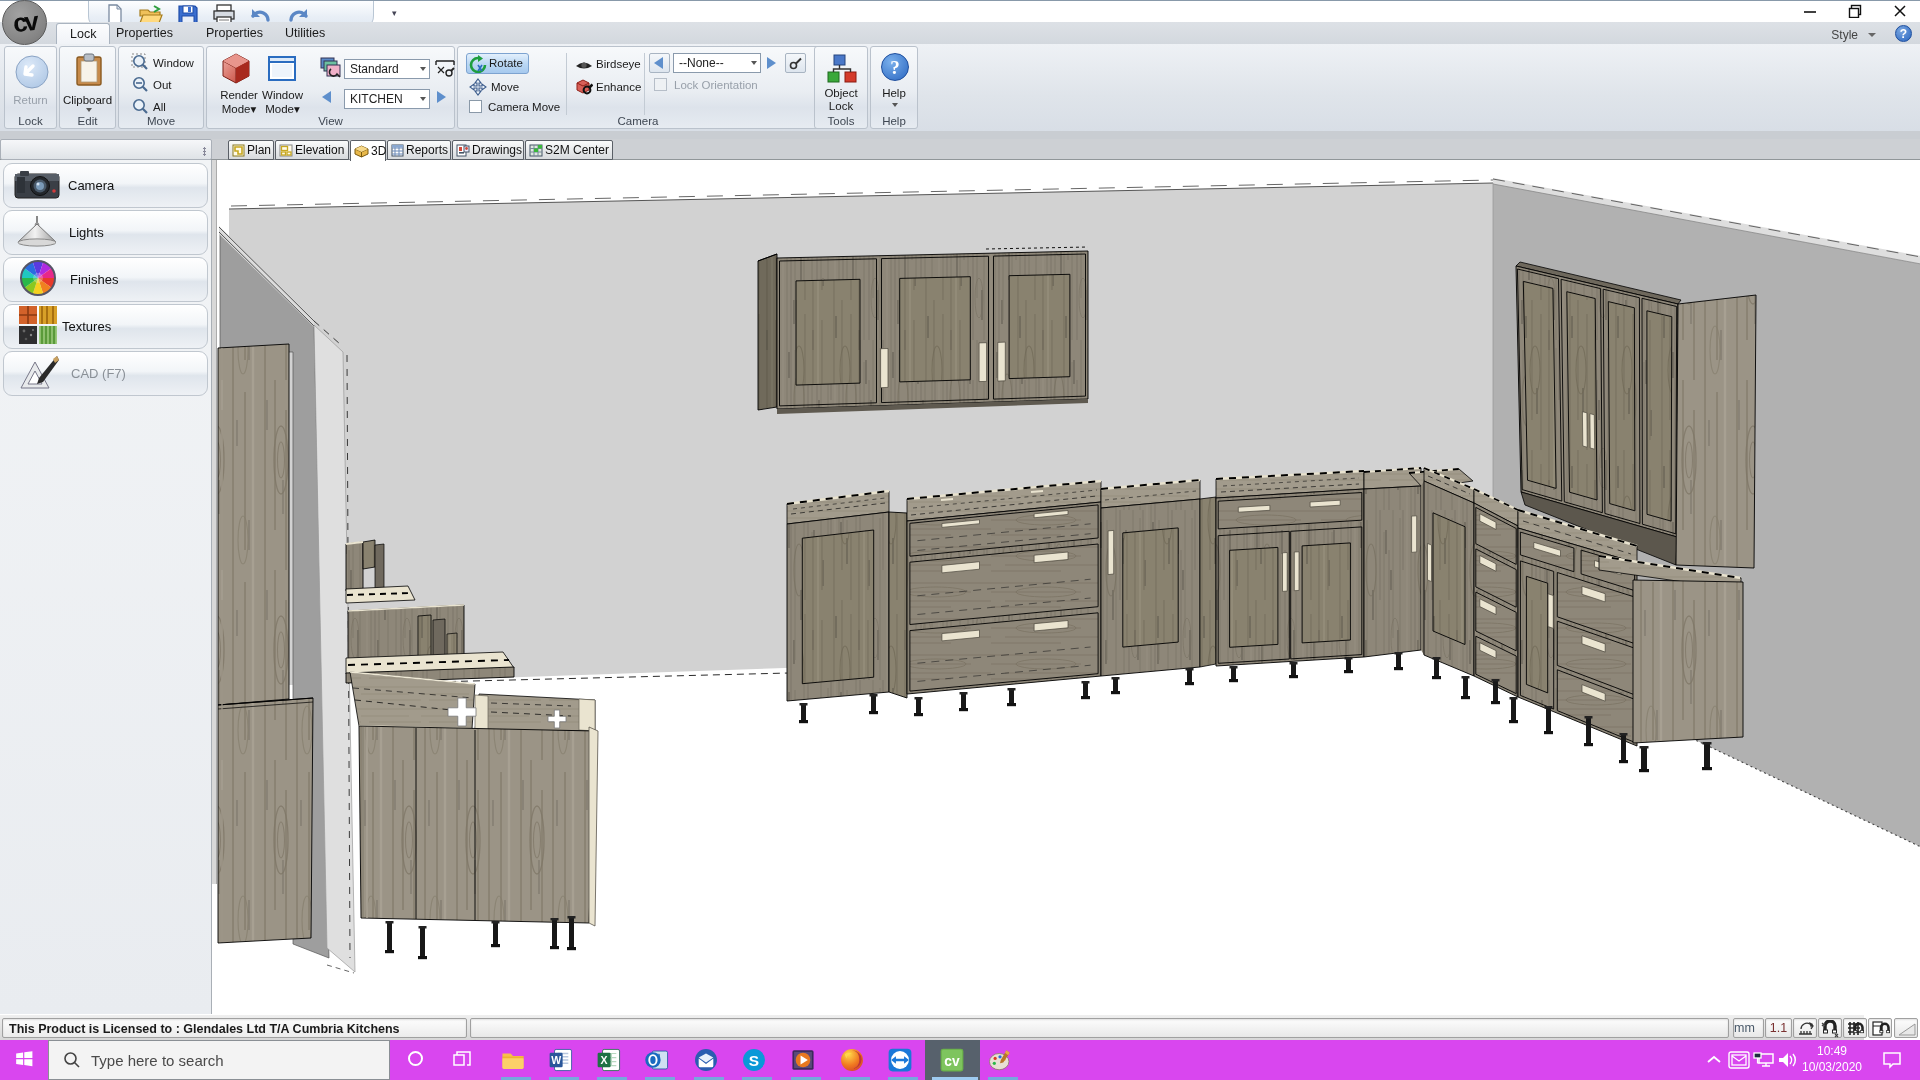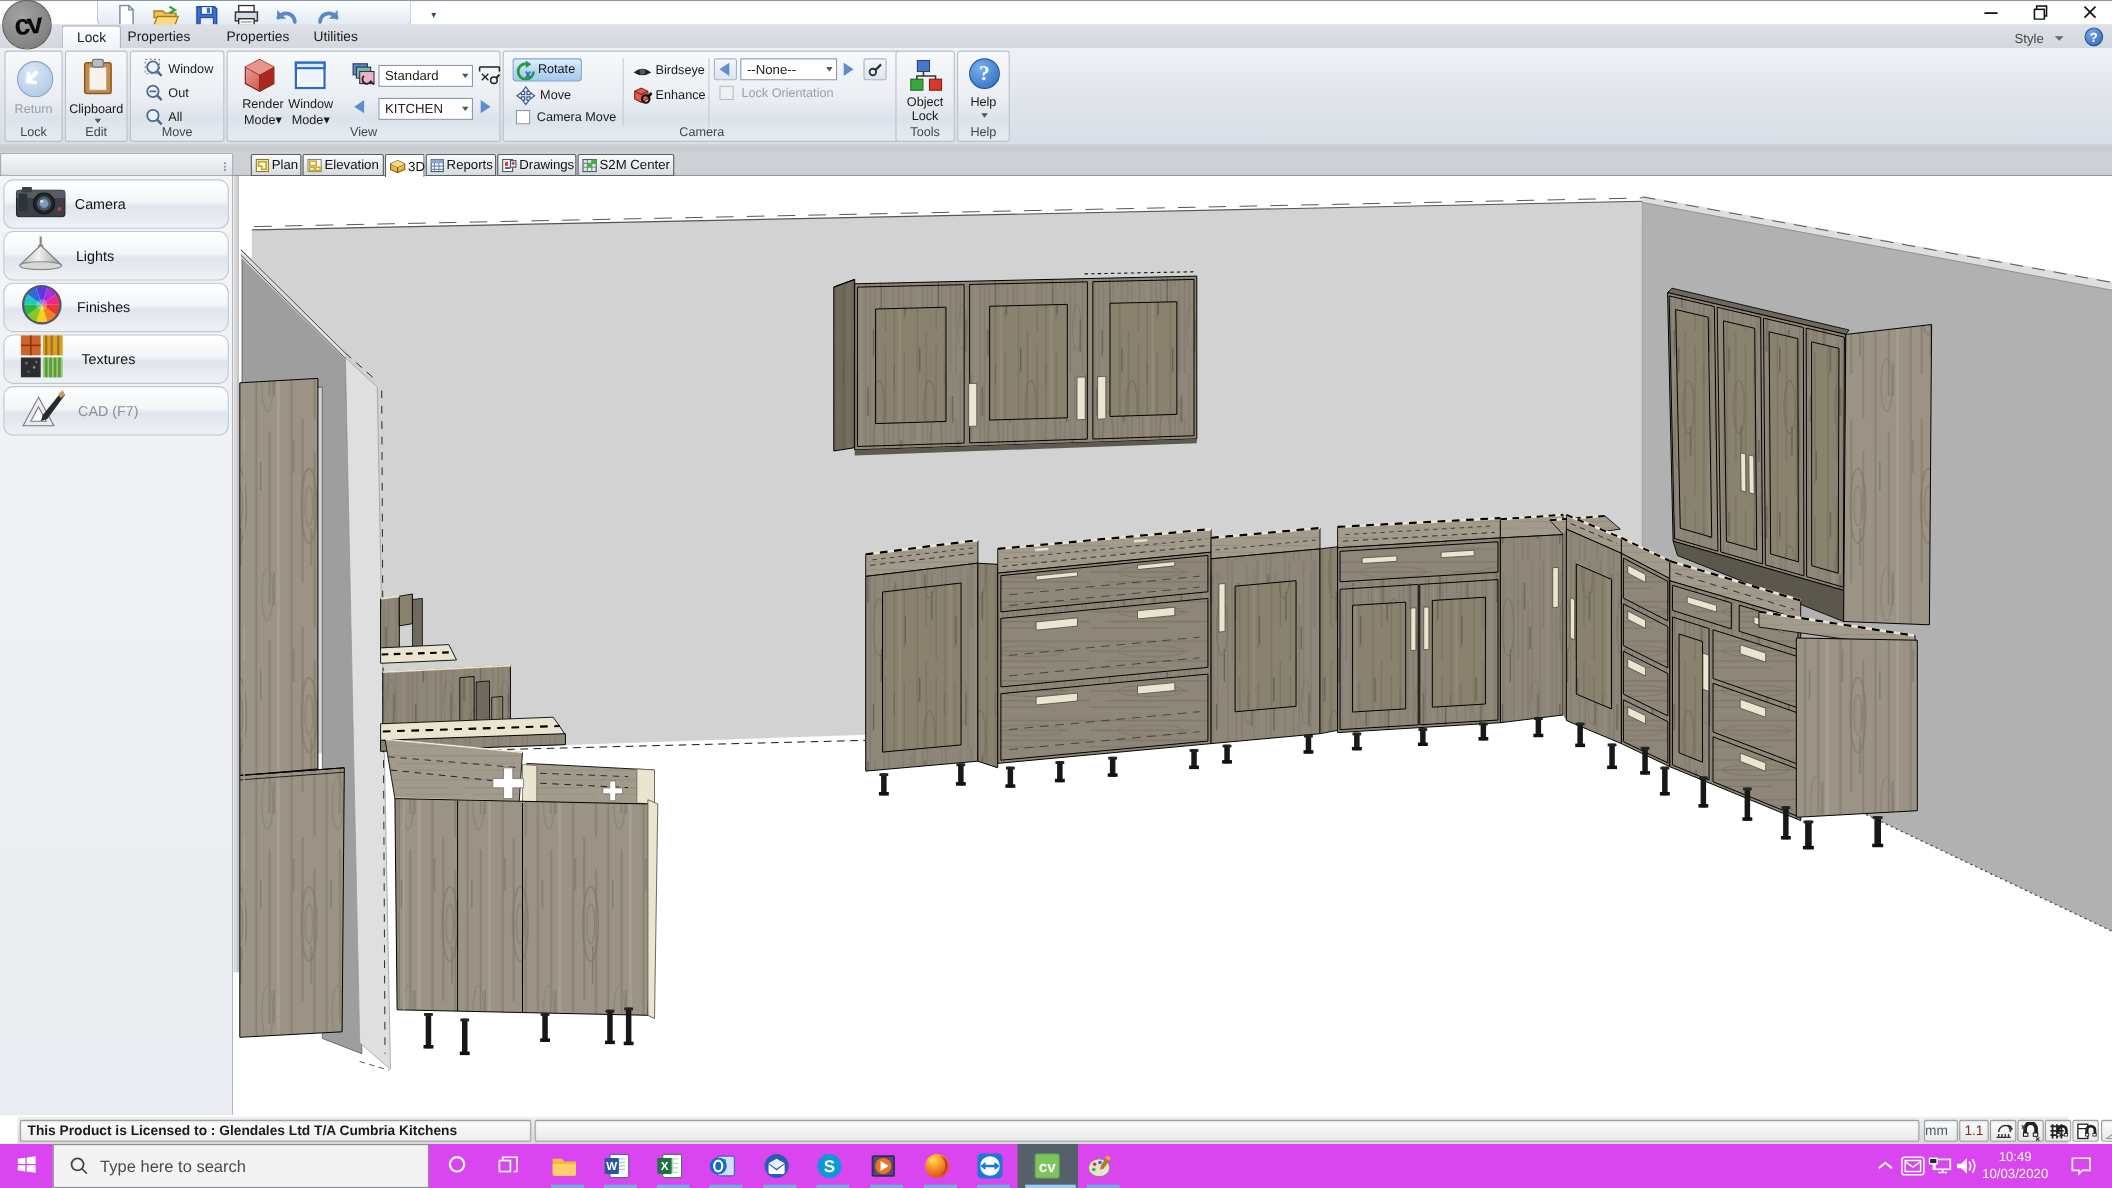--- a/index.html
+++ b/index.html
@@ -24,21 +24,21 @@
 #midband{position:absolute;left:0;top:131px;width:1920px;height:8px;background:#c9cdd2}
 #doctabs{position:absolute;left:0;top:139px;width:1920px;height:21px;background:#cdd0d4;border-bottom:1px solid #909699}
 .dtab svg{flex-shrink:0}
 .dtab{position:absolute;top:140px;height:20px;white-space:nowrap;background:linear-gradient(#fafbfb,#d7dadd);border:1px solid #5a5f66;border-radius:2px 2px 0 0;font-size:12px;color:#111;display:flex;align-items:center;padding:0 3px;gap:2px}
 .dtab.active{background:#fff;height:21px;top:140px;border-bottom:none;z-index:5}
 #panelhead{position:absolute;left:0;top:139px;width:212px;height:21px;background:linear-gradient(#f6f7f9,#dfe3e7);border:1px solid #aab0b8;border-radius:2px}
 #sidebar{position:absolute;left:0;top:160px;width:212px;height:854px;background:linear-gradient(180deg,#f2f4f6,#e9ecf0);border-right:1px solid #a9afb6}
 .sbtn{position:absolute;left:3px;width:205px;height:45px;border:1px solid #c0c7cf;border-radius:9px;background:linear-gradient(#ffffff,#f2f5f8 45%,#dfe5ec 55%,#eef1f5);display:flex;align-items:center}
 .sbtn .lbl{font-size:13px;color:#111;margin-left:14px}
 #viewport{position:absolute;left:212px;top:160px;width:1708px;height:854px;background:#fff;overflow:hidden}
-#statusbar{position:absolute;left:16px;top:1014px;width:1864px;height:26px;background:linear-gradient(#efefef,#d7d7d7);border-top:1px solid #fff}
+#statusbar{position:absolute;left:0;top:1014px;width:1864px;height:26px;background:linear-gradient(#efefef,#d7d7d7);border-top:1px solid #fff}
 .sfield{position:absolute;top:3px;height:20px;border:1px solid #a0a0a0;border-radius:2px;background:linear-gradient(#fdfdfd,#e8e8e8);box-shadow:inset 0 1px 2px rgba(0,0,0,0.12)}
 #taskbar{position:absolute;left:0;top:1040px;width:1920px;height:40px;background:#d946ef}
 #search{position:absolute;left:48px;top:0;width:342px;height:40px;background:#f3f3f3;border:1px solid #8a8f94;display:flex;align-items:center}
 .tico{position:absolute;top:7px;width:26px;height:26px}
 .uline{position:absolute;top:37px;height:2.5px;background:#76a9dc}
 .trayt{position:absolute;color:#fff;font-size:12px;text-align:center;width:70px}
 </style></head>
 <body>
 <div id="titlebar"></div>
 <div id="qat">
@@ -337,21 +337,21 @@
 <rect x="21" y="1" width="18" height="18" fill="#d8a028"></rect>
         <path d="M24,1 v18 M29,1 v18 M35,1 v18" stroke="#a87010" stroke-width="2"></path>
 <rect x="1" y="21" width="18" height="18" fill="#2e2e30"></rect>
         <circle cx="6" cy="26" r="1.4" fill="#666"></circle>
         <circle cx="13" cy="30" r="1.2" fill="#888"></circle>
         <circle cx="8" cy="34" r="1.3" fill="#555"></circle>
         <circle cx="15" cy="25" r="1" fill="#777"></circle>
 <rect x="21" y="21" width="18" height="18" fill="#9ac87a"></rect>
         <path d="M24,21 v18 M28,21 v18 M32,21 v18 M36,21 v18" stroke="#5a9a3a" stroke-width="2.4"></path>
       </svg></span>
-    <span class="lbl" style="margin-left:16px">Textures</span>
+    <span class="lbl" style="margin-left:4px">Textures</span>
   </div>
 <div class="sbtn" style="top:351px">
     <span style="margin-left:13px"><svg width="44" height="40" viewBox="0 0 44 40" style="">
         <path d="M4,36 L18,10 L32,36 Z" fill="#e8eaec" stroke="#778"></path>
         <path d="M11,32 L18,19 L25,32 Z" fill="#fff" stroke="#778"></path>
         <path d="M40,4 L22,26 l-2,6 6,-2 L42,8 Z" fill="#2a2a2a"></path>
         <path d="M40,4 L42,8 L38,11 L36,7 Z" fill="#c8a060"></path>
       </svg></span>
     <span class="lbl" style="margin-left:10px;color:#8a9097">CAD (F7)</span>
   </div>

